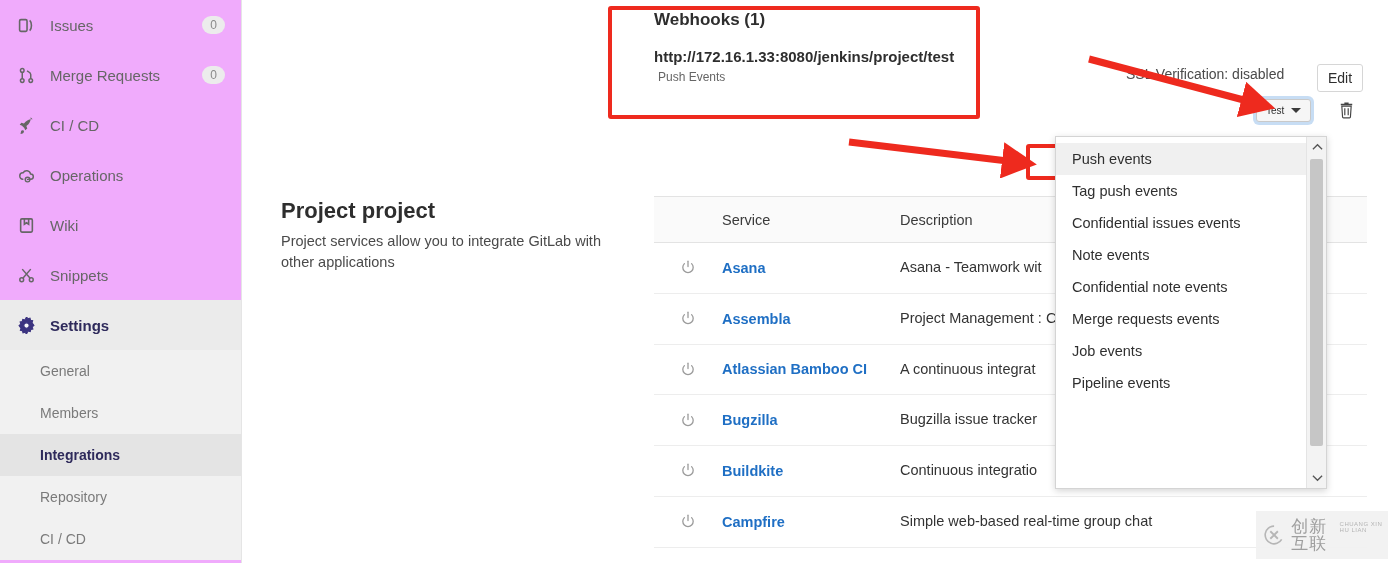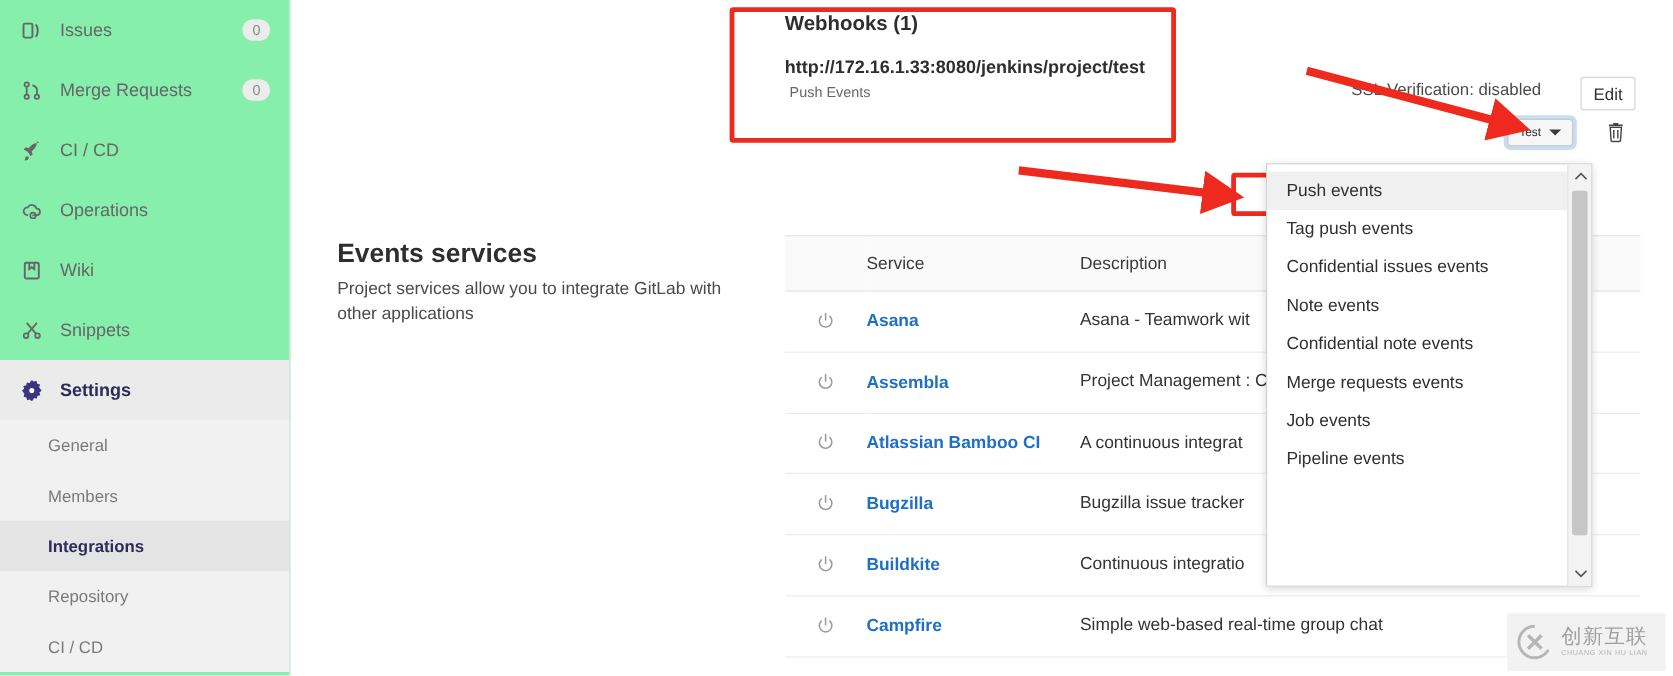--- a/index.html
+++ b/index.html
@@ -10,21 +10,21 @@
     background: #fff;
     font-family: "Liberation Sans", sans-serif;
     -webkit-font-smoothing: antialiased;
   }
   #root { position: relative; width: 1394px; height: 563px; background: #fff; }
 
   
   #sidebar {
     position: absolute; left: 0; top: 0;
     width: 242px; height: 563px;
-    background: #86efac;
+    background: #f0abfc;
     border-right: 1px solid #e5e5e5;
   }
   .nav-item {
     display: flex; align-items: center;
     height: 50px; padding-left: 16px; padding-right: 16px;
     color: #666; font-size: 15px;
     cursor: pointer;
   }
   .nav-item .ic {
     width: 20px; height: 20px; margin-right: 14px;
@@ -178,21 +178,21 @@
 
   
   #watermark {
     position: absolute; left: 1256px; top: 511px;
     width: 132px; height: 48px;
     background: #f2f2f2;
     display: flex; align-items: center; gap: 7px;
     padding-left: 8px;
     opacity: .95;
   }
-  #wm-text { display: flex; flex-direction: column; line-height: 1; }
+  #wm-text { display: flex; flex-direction: row; line-height: 1; }
   #wm-cn { font-size: 17px; color: #9a9a9a; letter-spacing: 1px; }
   #wm-en { font-size: 6px; color: #b0b0b0; letter-spacing: .5px; margin-top: 3px; }
 </style>
 </head>
 <body>
 
 <div id="root">
 
   <nav id="sidebar">
 
@@ -307,21 +307,21 @@
   </button>
 
   <button id="trash-btn">
     <svg width="17" height="18" viewBox="0 0 16 16">
       <path d="M6 1h4v1.2h3.4v1.3H2.6V2.2H6V1z" fill="#444"></path>
       <path d="M3.6 4.4h8.8l-.7 10.2c-.03.45-.4.8-.85.8H5.15a.86.86 0 0 1-.85-.8L3.6 4.4z" fill="none" stroke="#444" stroke-width="1.1"></path>
       <path d="M6.4 6.4v6.6M9.6 6.4v6.6" stroke="#444" stroke-width="1.1"></path>
     </svg>
   </button>
 
-  <h2 id="ps-heading">Events services</h2>
+  <h2 id="ps-heading">Project project</h2>
   <p id="ps-desc">Project services allow you to integrate GitLab with other applications</p>
 
   <table id="services-table">
     <thead>
       <tr>
         <th class="c-icon"></th>
         <th class="c-name">Service</th>
         <th class="c-desc">Description</th>
       </tr>
     </thead>

